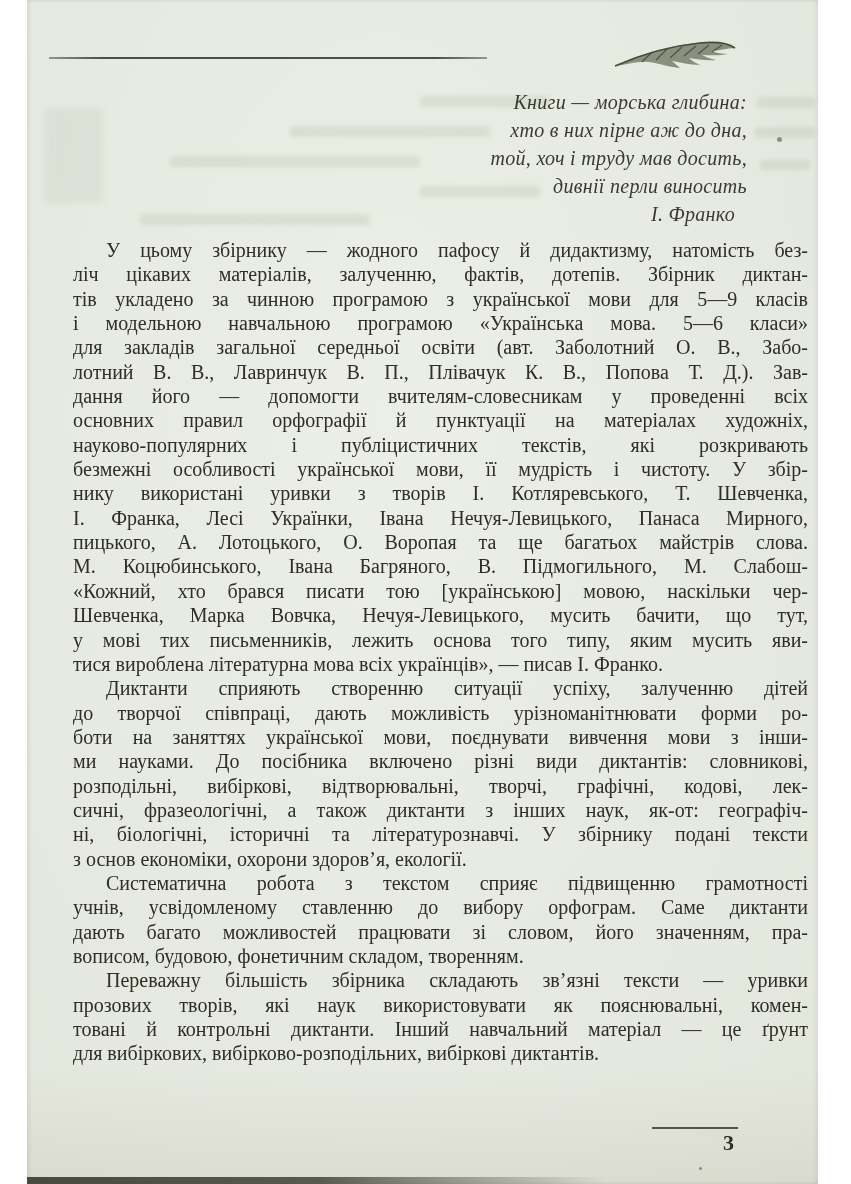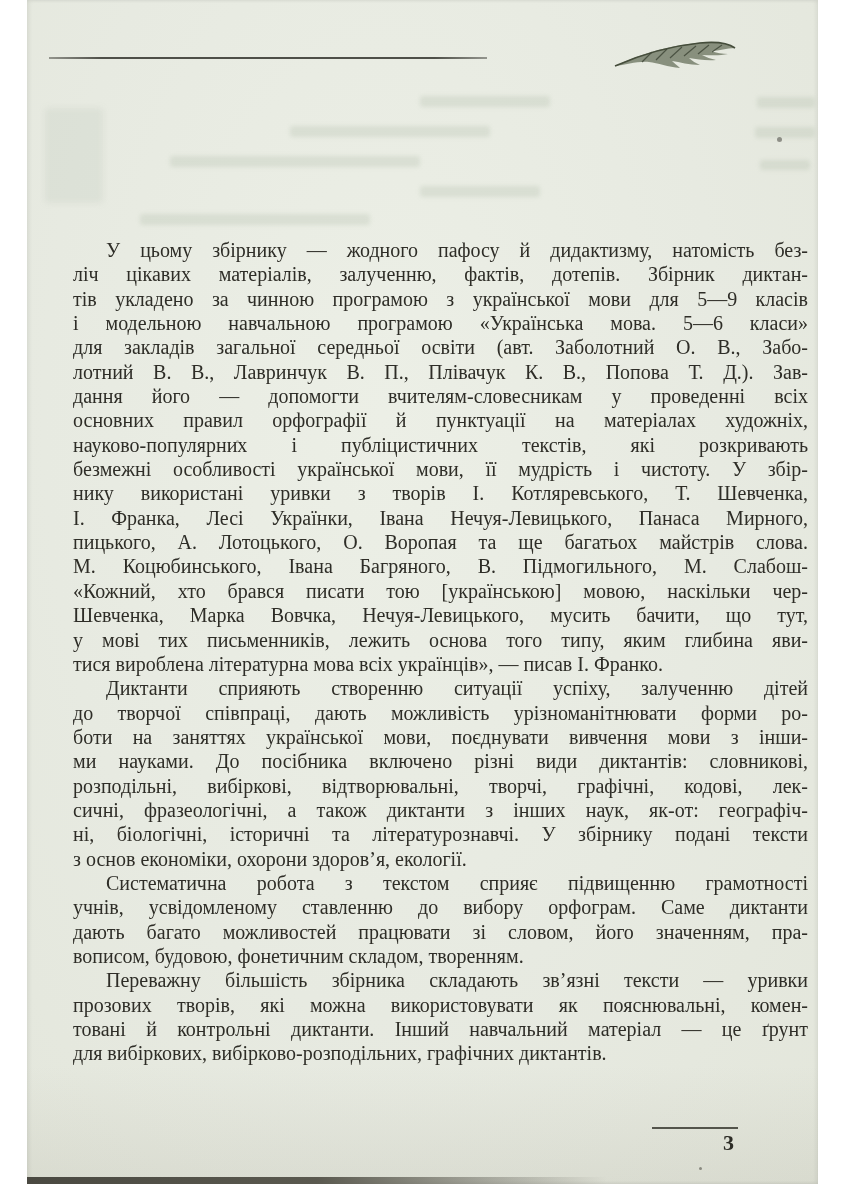--- a/index.html
+++ b/index.html
@@ -67,63 +67,72 @@
   <div class="top-rule"></div>
   <svg class="leaf" width="126" height="34" viewBox="0 0 126 34" aria-hidden="true">
     <path d="M3 28 C 26 17, 54 8, 84 5 C 100 3, 114 4, 123 10 C 114 10, 108 13, 99 13
              C 104 15, 111 16, 116 16 C 107 18, 98 17, 90 17 C 94 19, 99 21, 104 22
              C 94 23, 85 21, 77 20 C 80 23, 84 25, 88 27 C 77 27, 68 24, 60 23
              C 62 25, 65 27, 68 30 C 56 29, 46 25, 37 24 C 26 23, 13 27, 3 28 Z" fill="#6d7662" fill-opacity="0.78"></path>
     <path d="M3 28 C 28 17, 58 8, 88 5 C 103 3.5, 116 5, 123 10" stroke="#454d3b" stroke-width="1.6" fill="none"></path>
     <path d="M30 24 L40 14 M44 22 L55 11 M58 20 L70 9 M72 18 L84 8 M86 16 L97 7 M100 14 L110 7" stroke="#3c4334" stroke-width="1.2" fill="none" opacity="0.8"></path>
   </svg>
 
+  <div class="epigraph">
+    <div>
+        <div class="ep-line">Книги — морська глибина:</div>
+        <div class="ep-line">хто в них пірне аж до дна,</div>
+        <div class="ep-line">той, хоч і труду мав досить,</div>
+        <div class="ep-line">дивнії перли виносить</div>
+      </div>
+    <div class="ep-attr">І. Франко</div>
+  </div>
 
   <div class="body-text">
       <div class="para">
         <div class="ln first">У цьому збірнику — жодного пафосу й дидактизму, натомість без-</div>
         <div class="ln">ліч цікавих матеріалів, залученню, фактів, дотепів. Збірник диктан-</div>
         <div class="ln">тів укладено за чинною програмою з української мови для 5—9 класів</div>
         <div class="ln">і модельною навчальною програмою «Українська мова. 5—6 класи»</div>
         <div class="ln">для закладів загальної середньої освіти (авт. Заболотний О. В., Забо-</div>
         <div class="ln">лотний В. В., Лавринчук В. П., Плівачук К. В., Попова Т. Д.). Зав-</div>
         <div class="ln">дання його — допомогти вчителям-словесникам у проведенні всіх</div>
         <div class="ln">основних правил орфографії й пунктуації на матеріалах художніх,</div>
         <div class="ln">науково-популярних і публіцистичних текстів, які розкривають</div>
         <div class="ln">безмежні особливості української мови, її мудрість і чистоту. У збір-</div>
         <div class="ln">нику використані уривки з творів І. Котляревського, Т. Шевченка,</div>
         <div class="ln">І. Франка, Лесі Українки, Івана Нечуя-Левицького, Панаса Мирного,</div>
         <div class="ln">пицького, А. Лотоцького, О. Воропая та ще багатьох майстрів слова.</div>
         <div class="ln">М. Коцюбинського, Івана Багряного, В. Підмогильного, М. Слабош-</div>
         <div class="ln">«Кожний, хто брався писати тою [українською] мовою, наскільки чер-</div>
         <div class="ln">Шевченка, Марка Вовчка, Нечуя-Левицького, мусить бачити, що тут,</div>
-        <div class="ln">у мові тих письменників, лежить основа того типу, яким глибина яви-</div>
+        <div class="ln">у мові тих письменників, лежить основа того типу, яким мусить яви-</div>
         <div class="ln last">тися вироблена літературна мова всіх українців», — писав І. Франко.</div>
       </div>
       <div class="para">
         <div class="ln first">Диктанти сприяють створенню ситуації успіху, залученню дітей</div>
         <div class="ln">до творчої співпраці, дають можливість урізноманітнювати форми ро-</div>
         <div class="ln">боти на заняттях української мови, поєднувати вивчення мови з інши-</div>
         <div class="ln">ми науками. До посібника включено різні види диктантів: словникові,</div>
         <div class="ln">розподільні, вибіркові, відтворювальні, творчі, графічні, кодові, лек-</div>
         <div class="ln">сичні, фразеологічні, а також диктанти з інших наук, як-от: географіч-</div>
         <div class="ln">ні, біологічні, історичні та літературознавчі. У збірнику подані тексти</div>
         <div class="ln last">з основ економіки, охорони здоров’я, екології.</div>
       </div>
       <div class="para">
         <div class="ln first">Систематична робота з текстом сприяє підвищенню грамотності</div>
         <div class="ln">учнів, усвідомленому ставленню до вибору орфограм. Саме диктанти</div>
         <div class="ln">дають багато можливостей працювати зі словом, його значенням, пра-</div>
         <div class="ln last">вописом, будовою, фонетичним складом, творенням.</div>
       </div>
       <div class="para">
         <div class="ln first">Переважну більшість збірника складають зв’язні тексти — уривки</div>
-        <div class="ln">прозових творів, які можна використовувати як пояснювальні, комен-</div>
+        <div class="ln">прозових творів, які наук використовувати як пояснювальні, комен-</div>
         <div class="ln">товані й контрольні диктанти. Інший навчальний матеріал — це ґрунт</div>
-        <div class="ln last">для вибіркових, вибірково-розподільних, графічних диктантів.</div>
+        <div class="ln last">для вибіркових, вибірково-розподільних, вибіркові диктантів.</div>
       </div>
     </div>
 
   <div class="footer-rule"></div>
   <div class="page-number">3</div>
 
   <div class="speck s1"></div>
   <div class="speck s2"></div>
   <div class="speck s3"></div>
   <div class="bottom-edge"></div>

